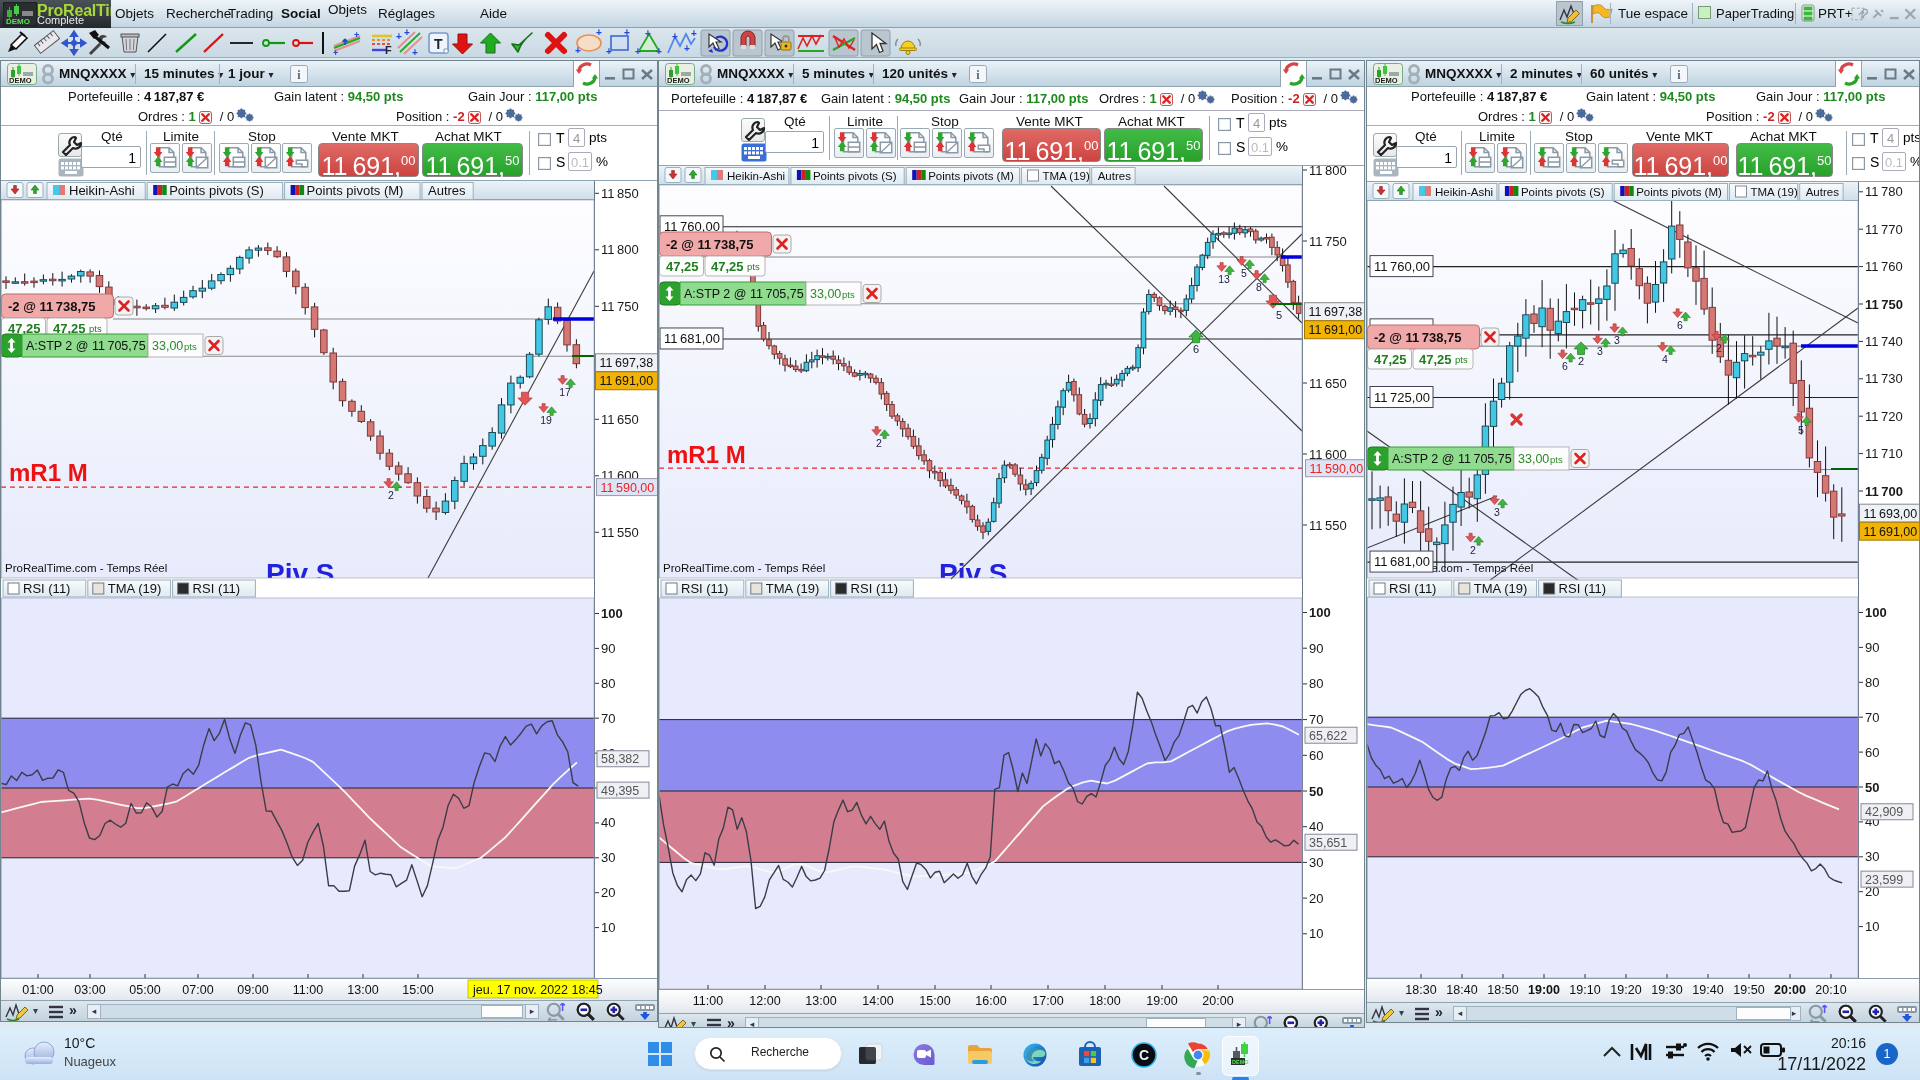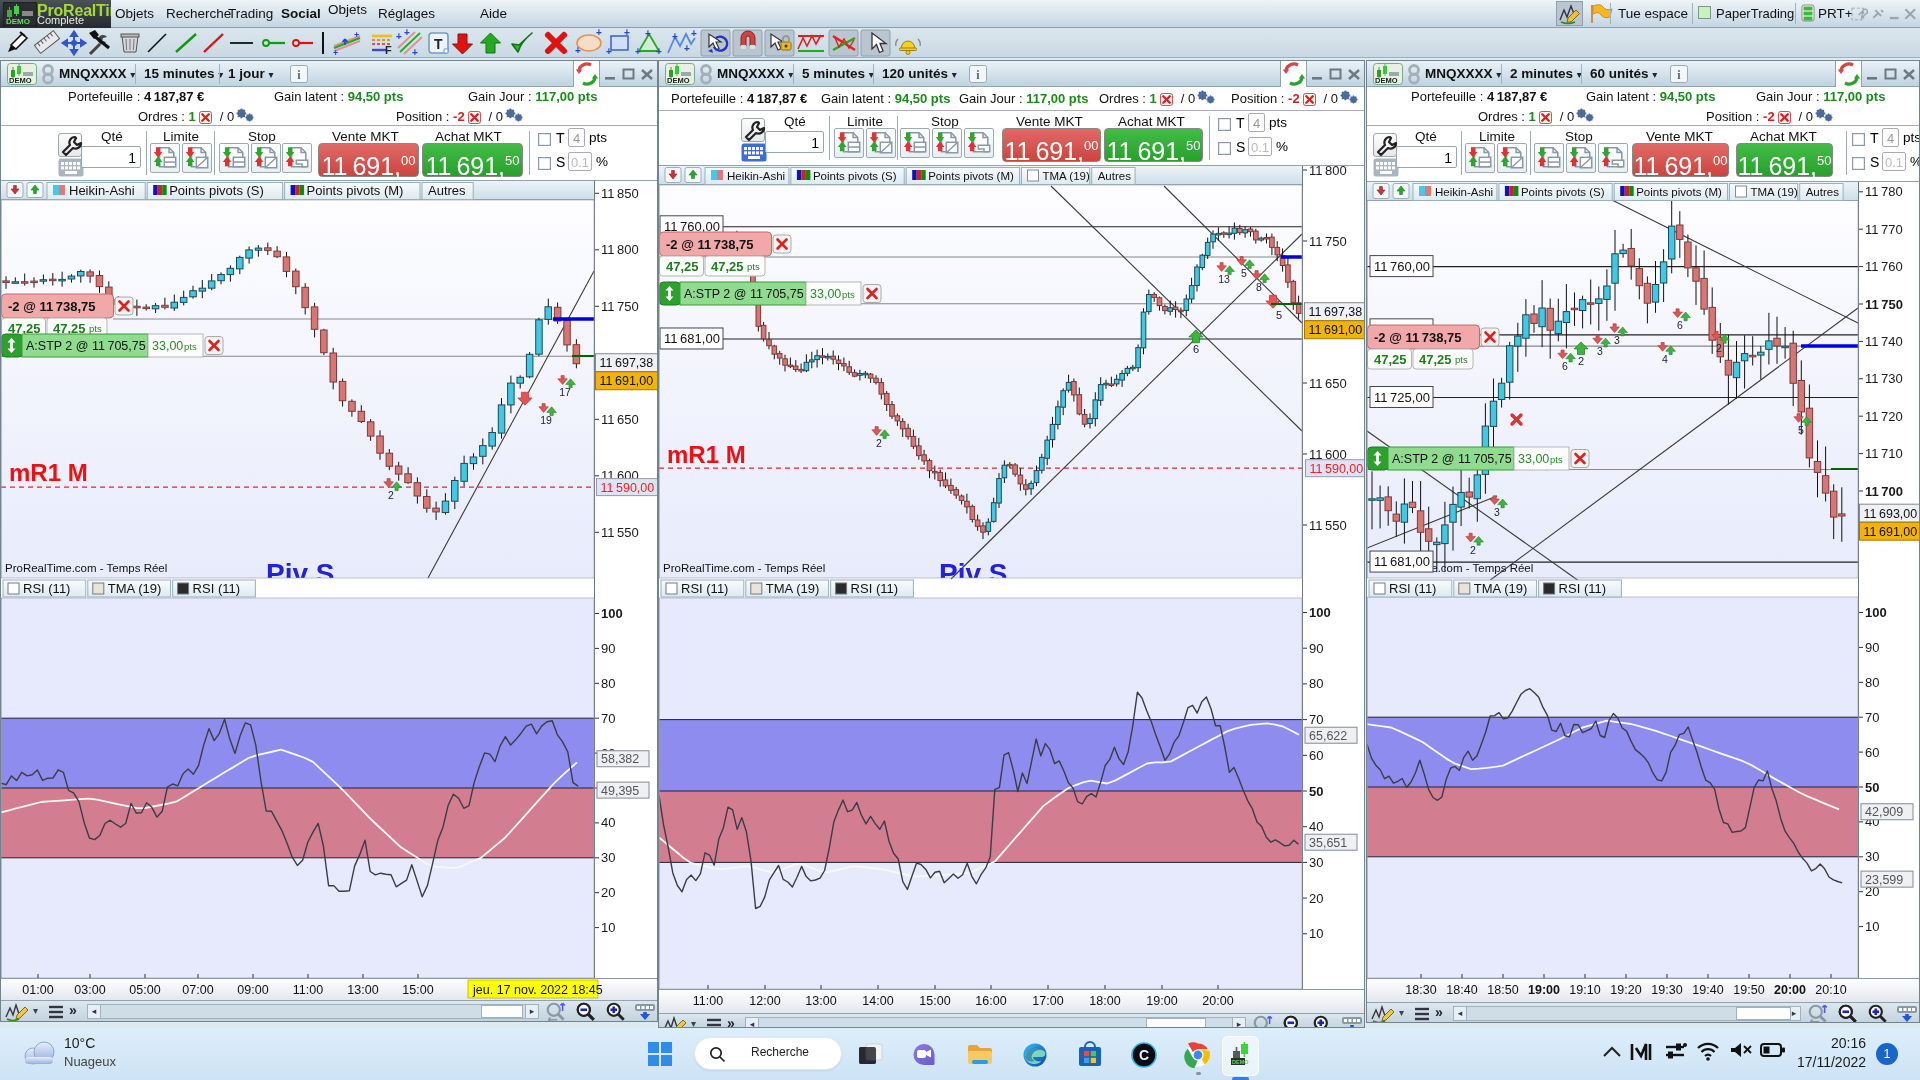--- a/index.html
+++ b/index.html
@@ -2240,14 +2240,14 @@
           <line x1="22" y1="12" x2="15" y2="19"></line>
         </g>
       </g>
       <g transform="translate(163,0)">
         <rect x="2" y="10" width="20" height="12" rx="3" fill="none" stroke="#111" stroke-width="2"></rect>
         <rect x="23" y="13.5" width="3" height="5" rx="1" fill="#111"></rect>
         <rect x="4.5" y="12.5" width="6" height="7" fill="#111"></rect>
       </g>
     </svg>
     <div style="position:absolute;left:1760px;top:7px;width:106px;text-align:right;font-size:14px;color:#1a1a1a;">20:16</div>
-    <div style="position:absolute;left:1760px;top:26px;width:106px;text-align:right;font-size:14px;color:#1a1a1a;">17/11/2022</div>
+    <div style="position:absolute;left:1760px;top:26px;width:106px;text-align:right;font-size:18px;color:#1a1a1a;">17/11/2022</div>
     <div style="position:absolute;left:1876px;top:15px;width:22px;height:22px;border-radius:11px;background:#1a66c8;color:#fff;font-size:12.5px;text-align:center;line-height:22px;">1</div>
   </div>
 </body></html>

